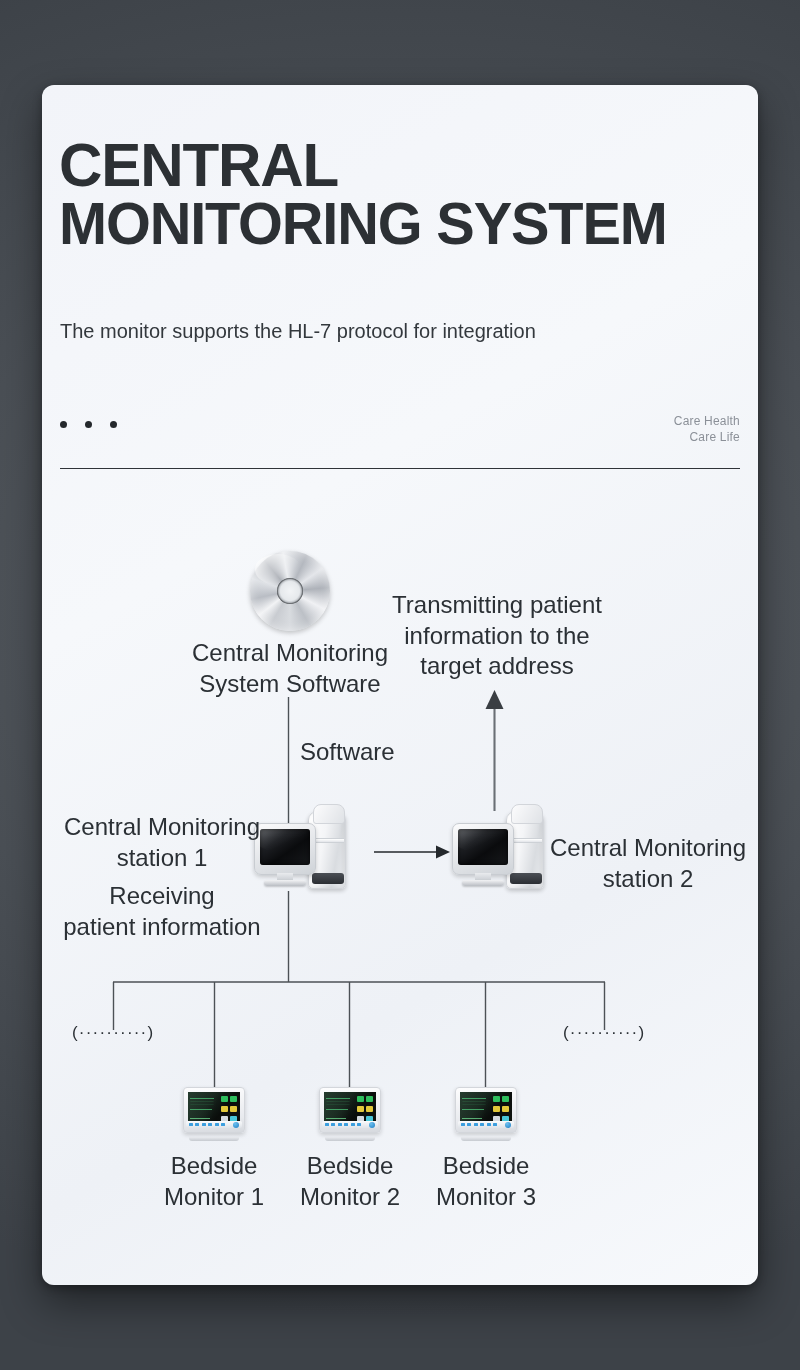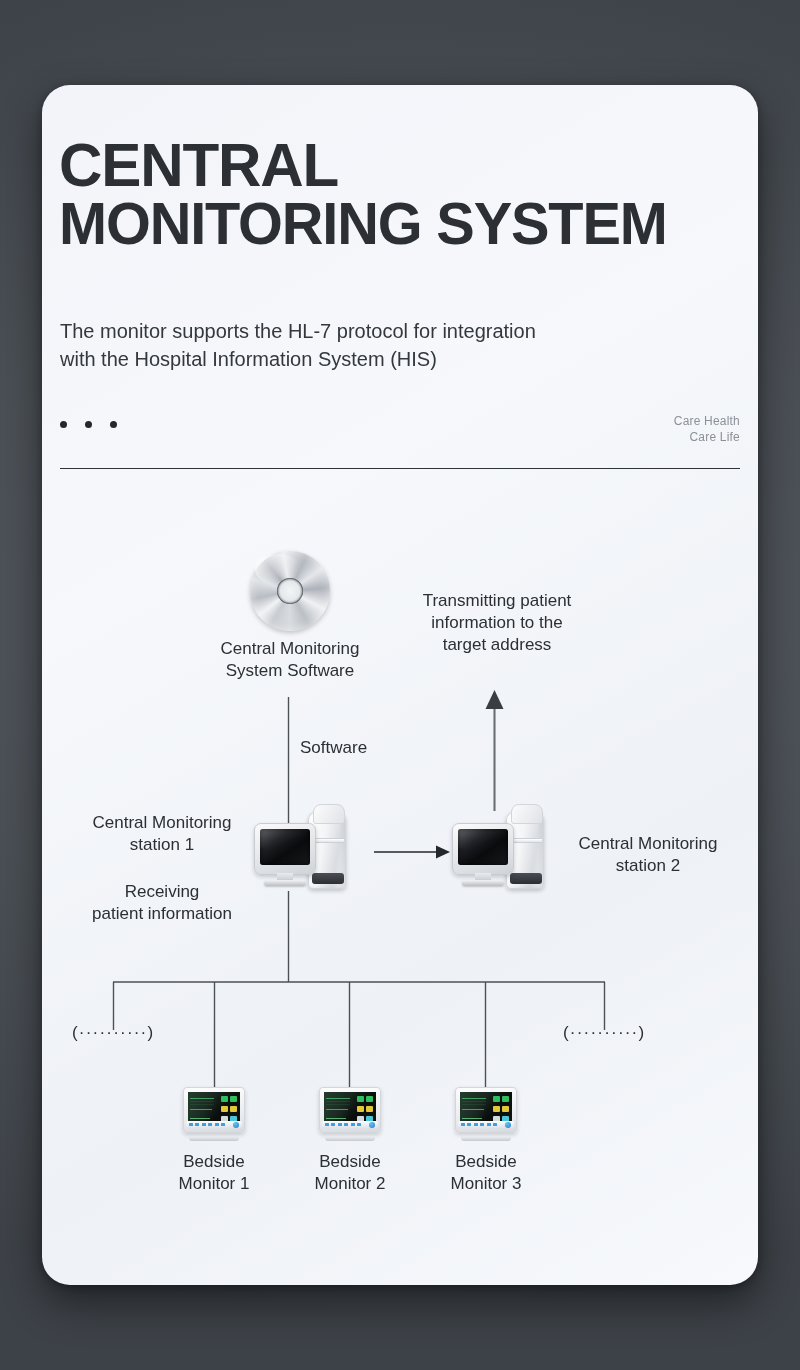--- a/index.html
+++ b/index.html
@@ -12,21 +12,21 @@
     background:#4a4f55;
     background-image:
       radial-gradient(ellipse 900px 700px at 50% 45%, #565b61 0%, #4a4f55 55%, #3d4248 100%);
     position:relative;
   }
 
   
   .card {
     position:absolute;
     left:42px; top:85px; width:716px; height:1200px;
-    border-radius:28px;
+    border-radius:12px;
     background:linear-gradient(150deg,#f2f4f9 0%,#f6f8fb 35%,#eef1f6 70%,#f7f9fc 100%);
     box-shadow:0 18px 40px rgba(0,0,0,.45), 0 3px 10px rgba(0,0,0,.30);
     overflow:hidden;
   }
 
   
   .title {
     position:absolute; left:17px; top:50px; width:690px;
     font-family:"Liberation Sans Narrow","Liberation Sans", sans-serif;
     font-weight:bold;
@@ -65,21 +65,21 @@
     position:absolute; left:18px; top:383px; width:680px; height:1px;
     background:#2f3338;
   }
 
   
   .diagram { position:absolute; left:0; top:0; width:716px; height:1200px; }
   .diagram svg { position:absolute; left:0; top:0; }
 
   .dlabel {
     position:absolute;
-    font-size:17px; line-height:1.28; color:#2b3035;
+    font-size:24px; line-height:1.28; color:#2b3035;
     text-align:center; white-space:pre-line;
   }
 
   
   .cd {
     position:absolute; left:208px; top:466px; width:80px; height:80px;
     border-radius:50%;
     background:
       radial-gradient(circle at 50% 50%, rgba(255,255,255,0) 26%, rgba(255,255,255,0) 27%),
       conic-gradient(from 210deg,
@@ -216,21 +216,20 @@
 
 <div class="card">
 
   <div class="title">
     <span class="ln ln1">CENTRAL</span>
     <span class="ln ln2">MONITORING SYSTEM</span>
   </div>
 
   <div class="subtitle">
     <span>The monitor supports the HL-7 protocol for integration</span>
-    <span>with the Hospital Information System (HIS)</span>
   </div>
 
   <div class="dots">
     <i></i>
     <i></i>
     <i></i>
   </div>
 
   <div class="tagline">
     <span>Care Health</span>

